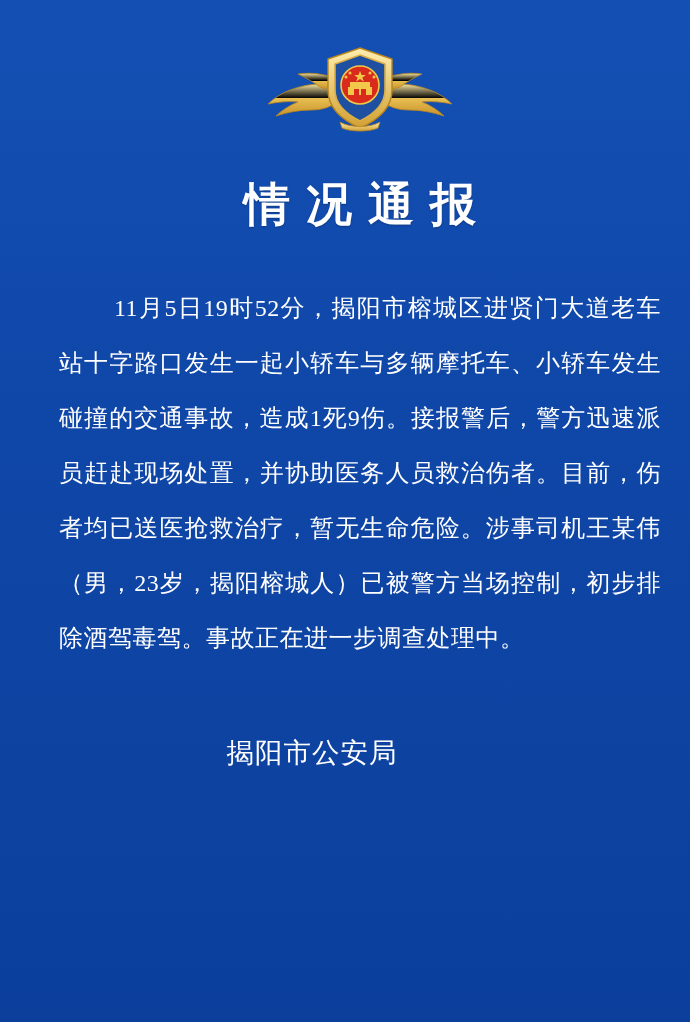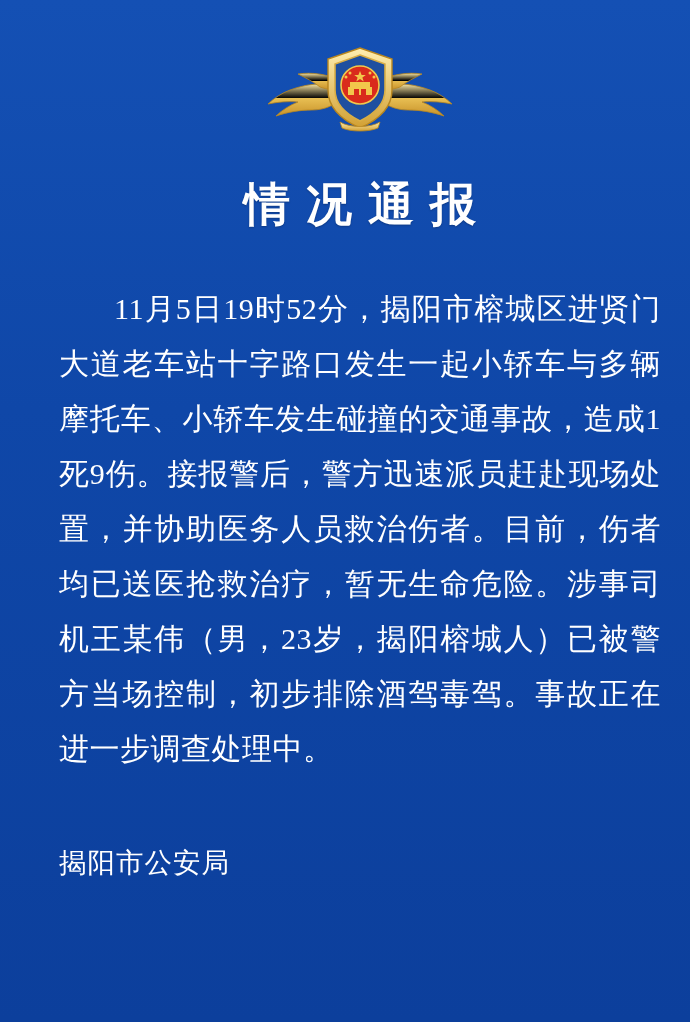--- a/index.html
+++ b/index.html
@@ -47,34 +47,35 @@
     text-align: center;
     line-height: 1.1;
     font-family: "Liberation Serif", "DejaVu Serif", serif;
     text-shadow: 0 1px 2px rgba(0,0,0,0.25);
   }
 
   
   .body-text {
     margin-top: 50px;
     width: 100%;
-    font-size: 30px;
+    font-size: 24px;
     line-height: 55px;
     text-align: justify;
     text-justify: inter-ideograph;
     text-indent: 55px;
     letter-spacing: 0.5px;
     font-family: "Liberation Serif", "DejaVu Serif", serif;
   }
 
   
   .signature {
     margin-top: 64px;
     width: 100%;
     display: flex;
+    flex-direction: column;
     align-items: center;
     padding-right: 96px;
     box-sizing: border-box;
   }
   .sig-org {
     font-size: 27.5px;
     line-height: 46px;
     letter-spacing: 1px;
   }
   .sig-date {

